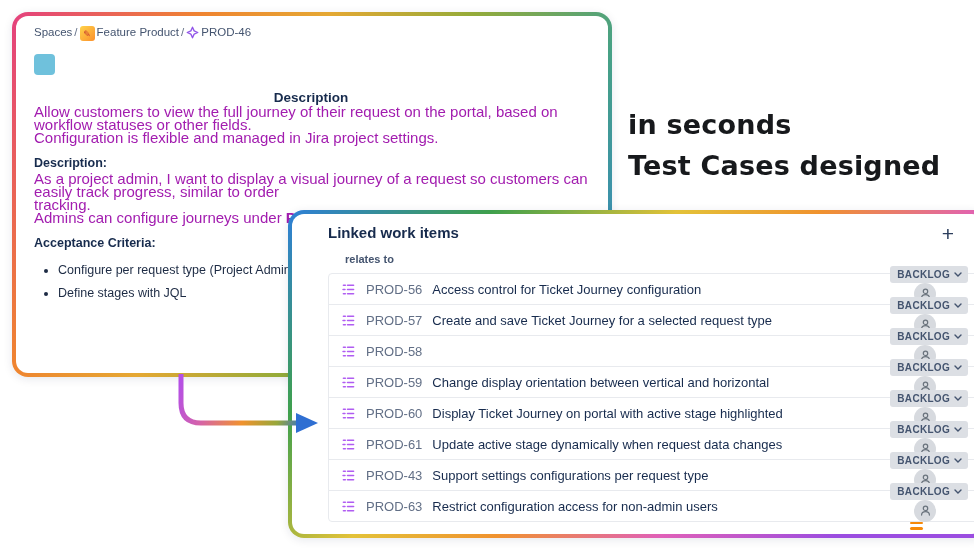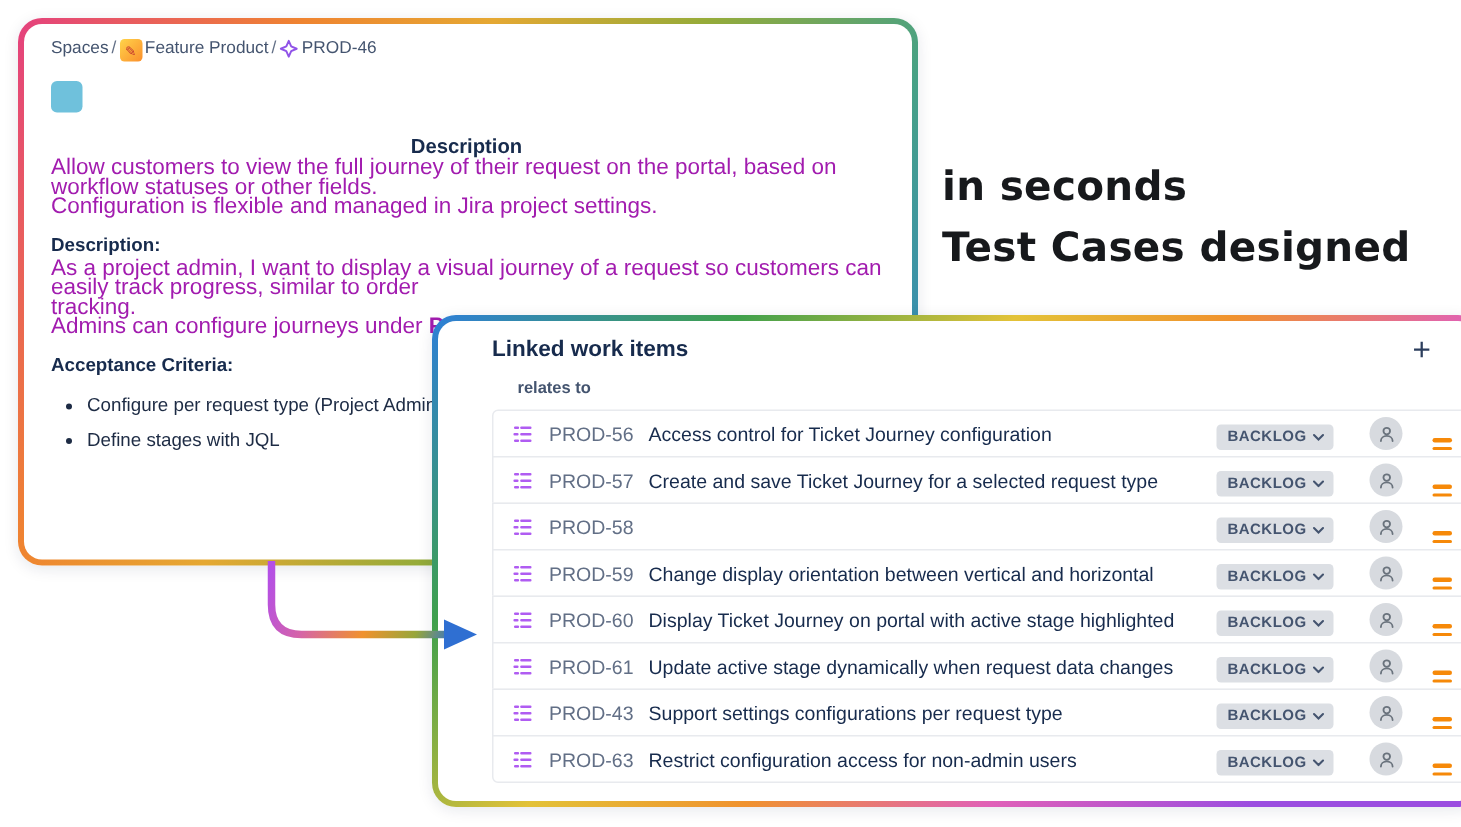--- a/index.html
+++ b/index.html
@@ -48,21 +48,21 @@
 
   .rows { margin-top:8px; width:655px; }
   .work-row { display:flex; align-items:center; height:32px; background:#fff;
     border:1px solid #E8EAEE; padding:0 14px 0 12px; }
   .work-row + .work-row { margin-top:-1px; }
   .work-row:first-child { border-radius:4px 4px 0 0; }
   .work-row:last-child { border-radius:0 0 4px 4px; }
   .wi-icon { flex:0 0 auto; display:flex; }
   .wi-key { font-size:13px; color:#626F86; margin-left:10px; white-space:nowrap; }
   .wi-title { font-size:13px; color:#172B4D; margin-left:10px; white-space:nowrap; overflow:hidden; }
-  .trail { margin-left:auto; display:flex; align-items:flex-end; }
+  .trail { margin-left:auto; display:flex; align-items:flex-start;flex-direction:column; }
   .status-badge { background:#DCDFE4; color:#44546F; font-size:10px; font-weight:bold;
     border-radius:3px; padding:3px 6px 3px 7px; display:inline-flex; align-items:center; gap:4px;
     letter-spacing:.3px; cursor:pointer; white-space:nowrap; }
   .avatar { width:22px; height:22px; border-radius:50%; background:#D7DADF; margin-left:24px;
     display:flex; align-items:center; justify-content:center; cursor:pointer; }
   .prio { margin-left:20px; display:flex; flex-direction:column; gap:3px; cursor:pointer; }
   .prio span { display:block; width:13px; height:2.5px; border-radius:2px; background:#F68909; }
 
   
   #headline { position:absolute; left:628px; top:104px; z-index:2; width:345px;

